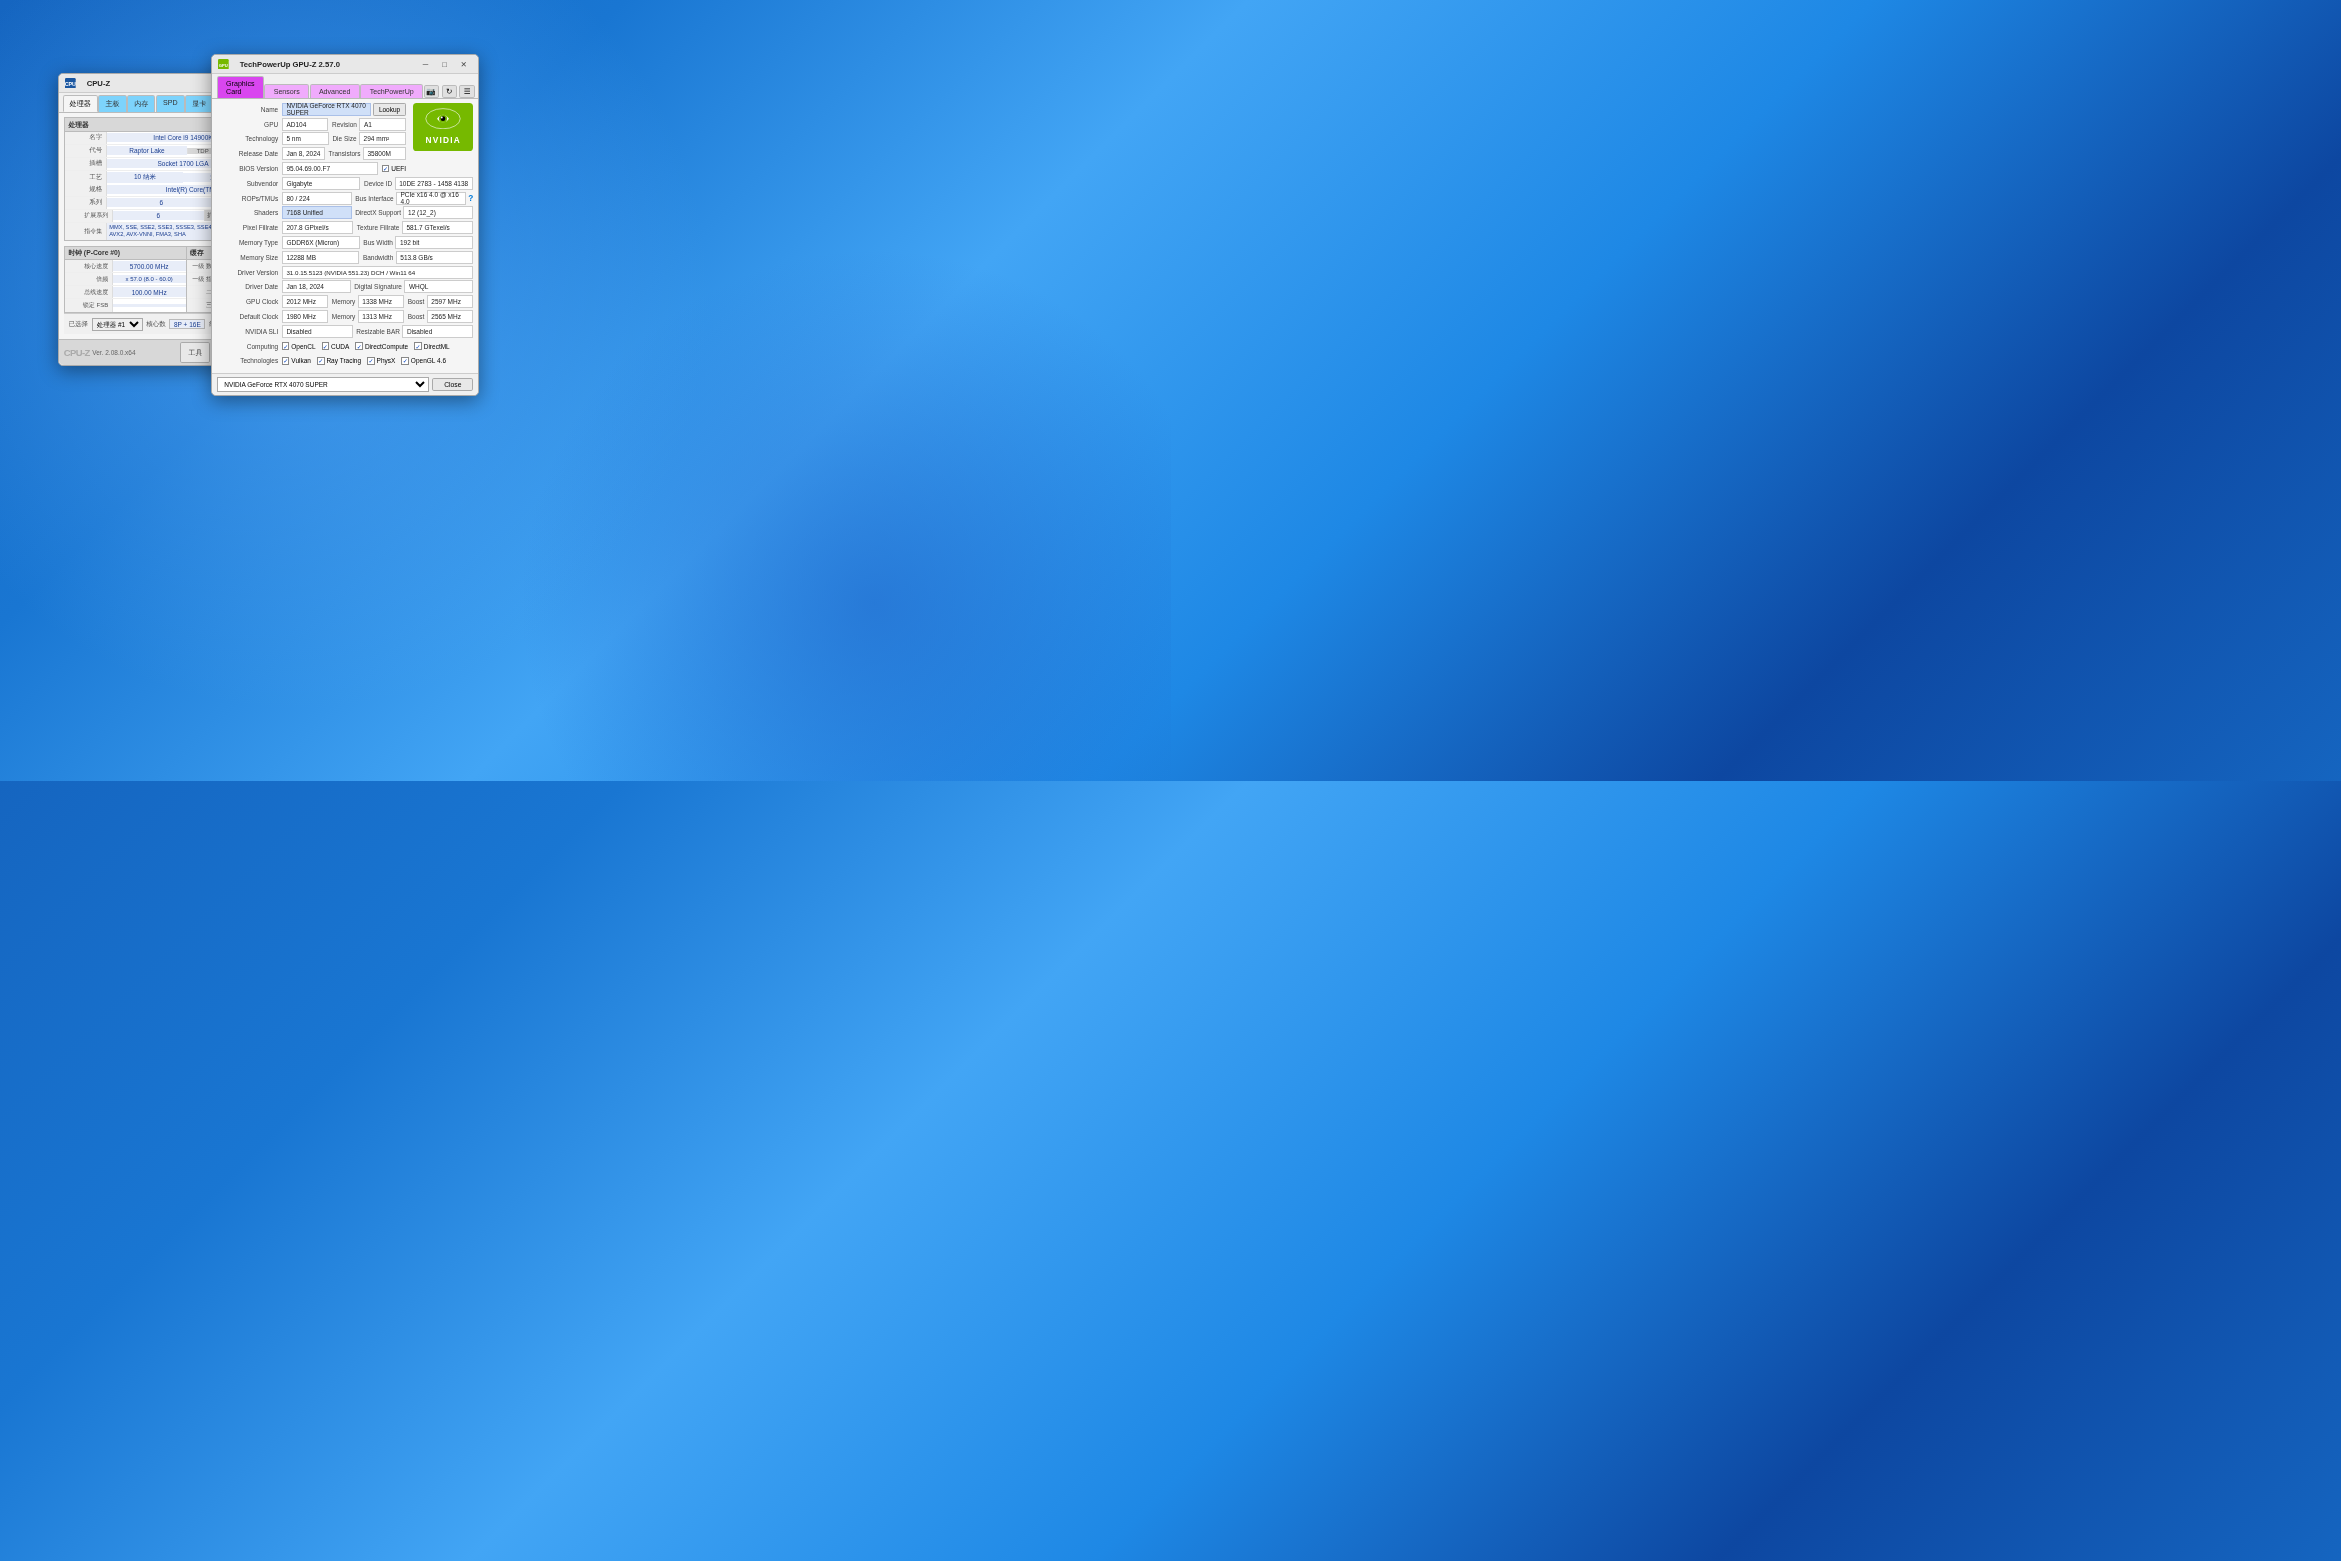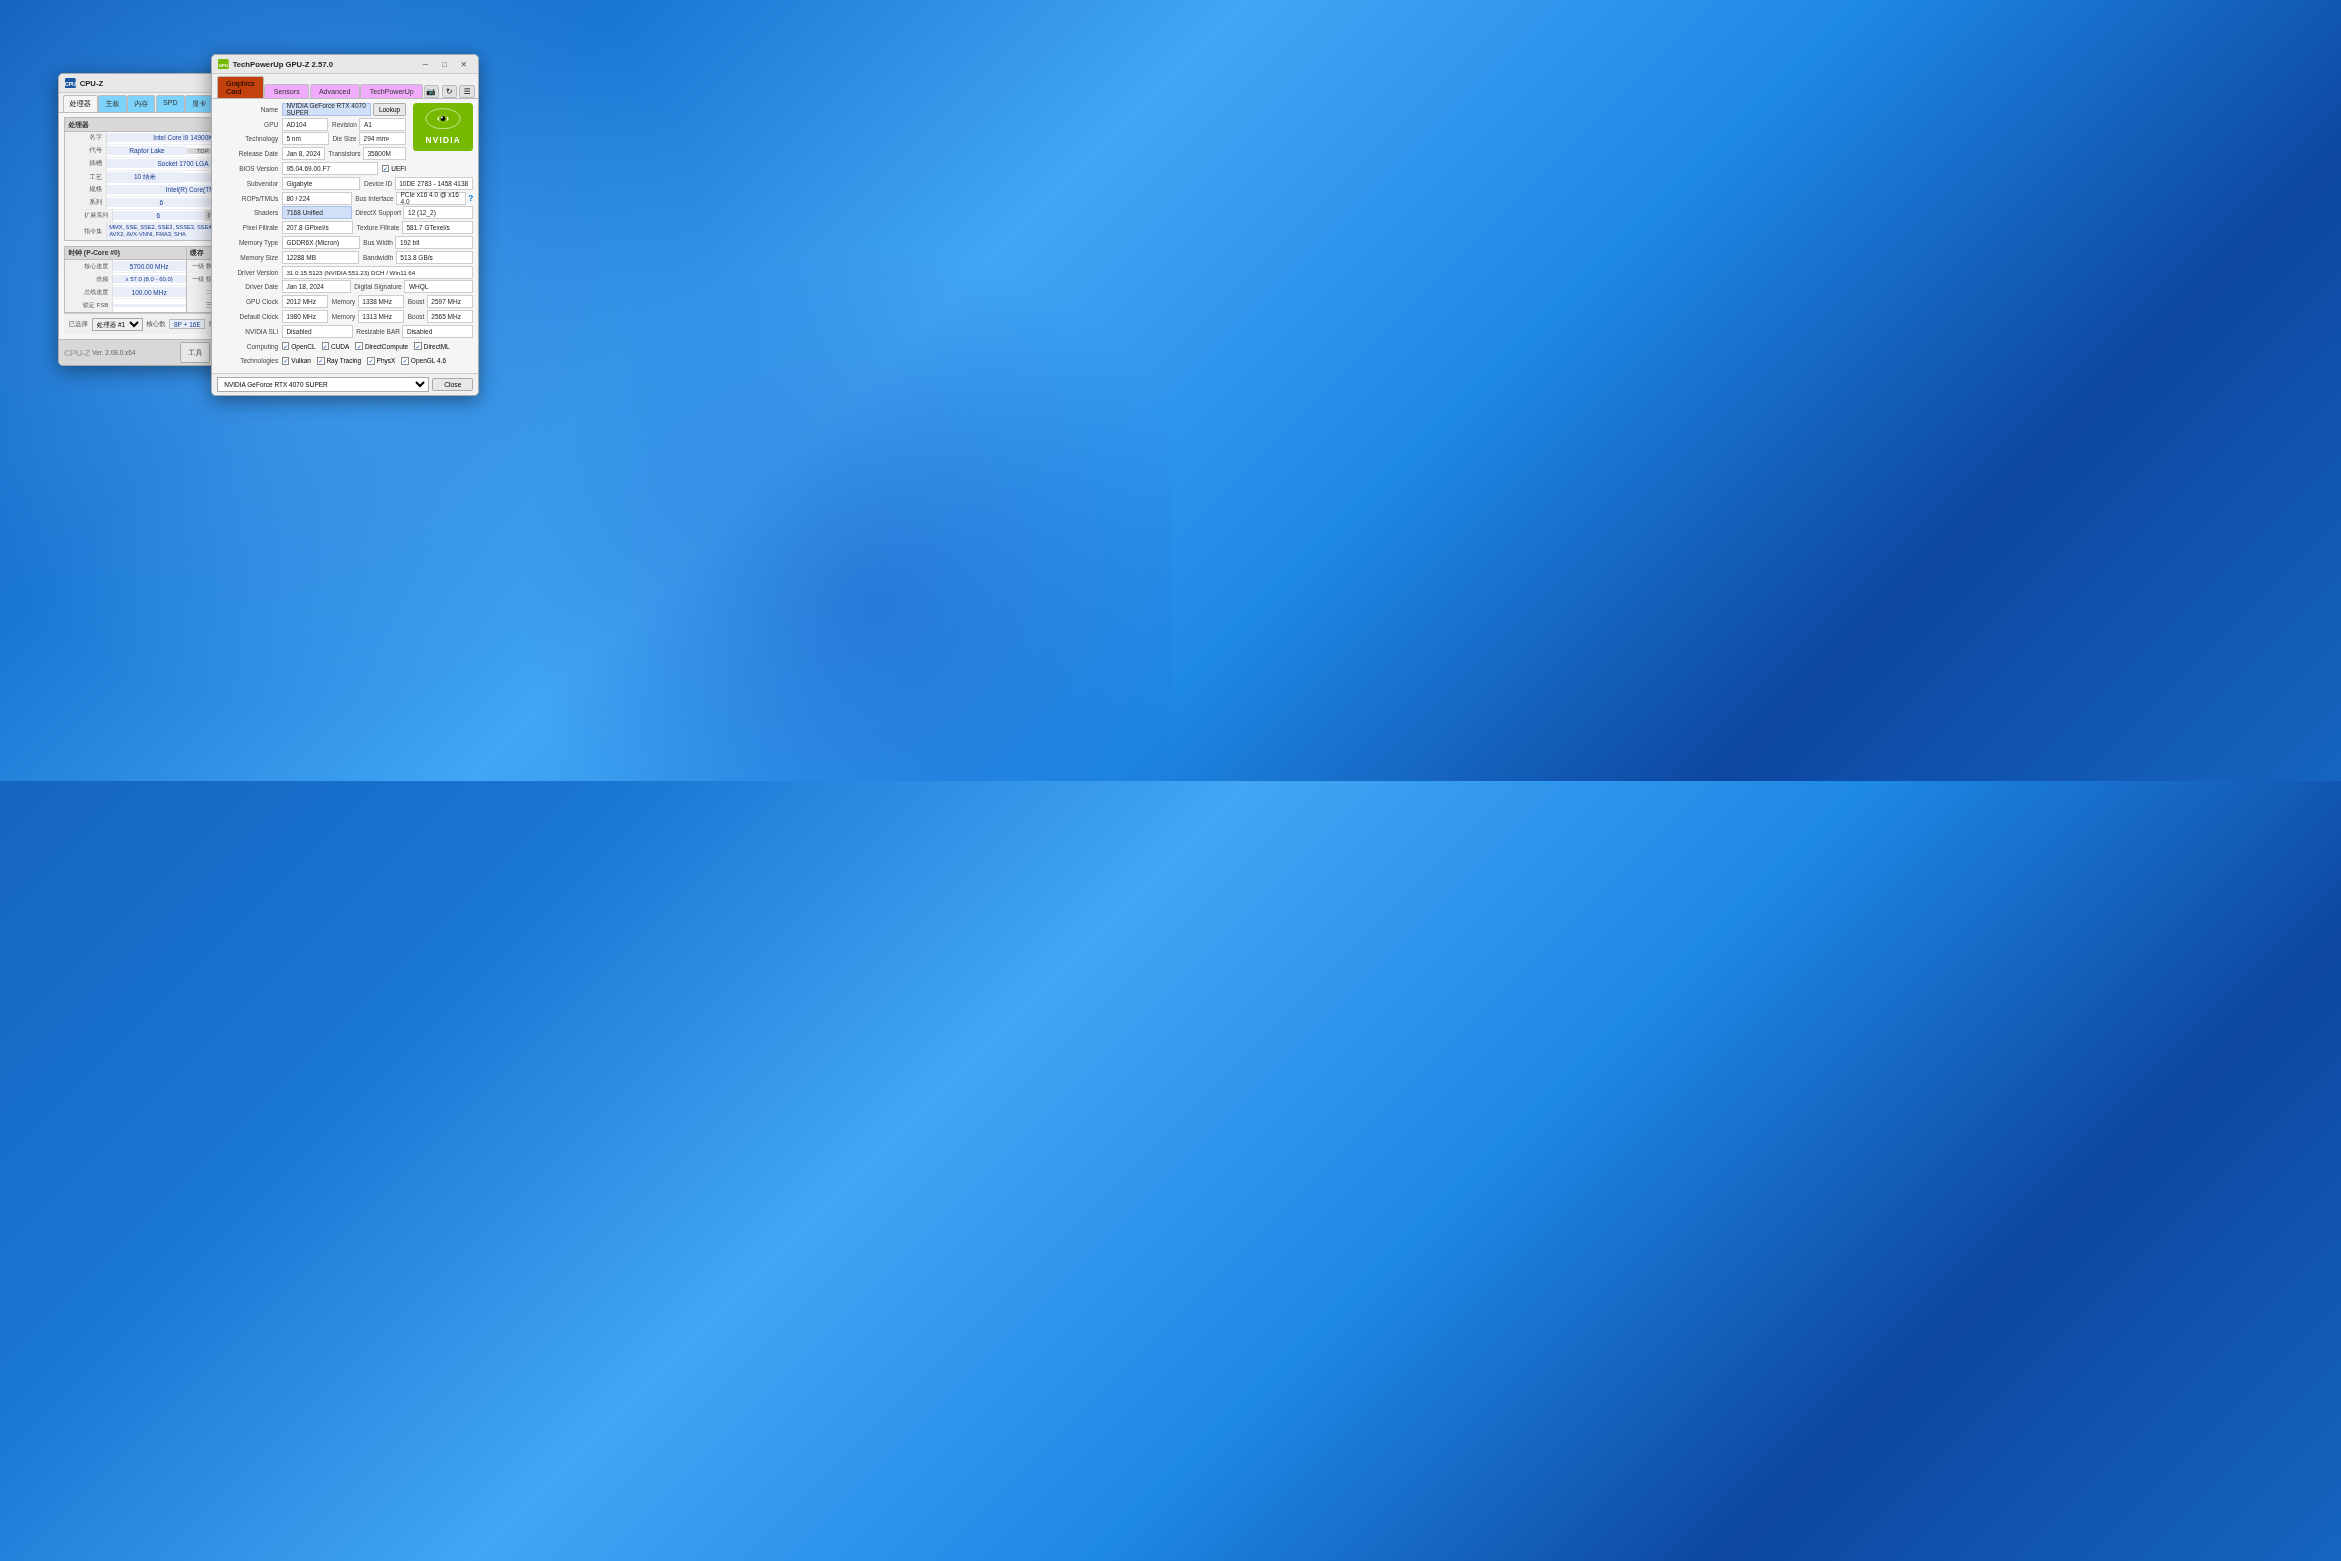--- a/index.html
+++ b/index.html
@@ -49,21 +49,21 @@
       padding: 3.6px 6px;
       display: flex;
       align-items: center;
       justify-content: space-between;
       border-bottom: 0.6px solid #ccc;
       height: 19px;
     }
     .titlebar-left {
       display: flex;
       align-items: center;
-      gap: 4px;
+      gap: 11px;
     }
     .titlebar-icon {
       width: 10.7px;
       height: 10.7px;
     }
     .titlebar-title {
       font-size: 7.7px;
       font-weight: 600;
       color: #222;
     }
@@ -288,21 +288,21 @@
       padding: 2.4px 8.3px;
       font-size: 7.1px;
       cursor: pointer;
       border: 0.6px solid #bbb;
       border-bottom: none;
       background: #f0abfc;
       border-radius: 2.4px 2.4px 0 0;
       color: #333;
     }
     .gpuz-tab.active {
-      background: #c2410c;
+      background: #d946ef;
       color: #000;
       font-weight: 500;
     }
     .gpuz-tab-icons {
       margin-left: auto;
       display: flex;
       gap: 2.4px;
     }
     .gpuz-icon-btn {
       width: 15.5px;

